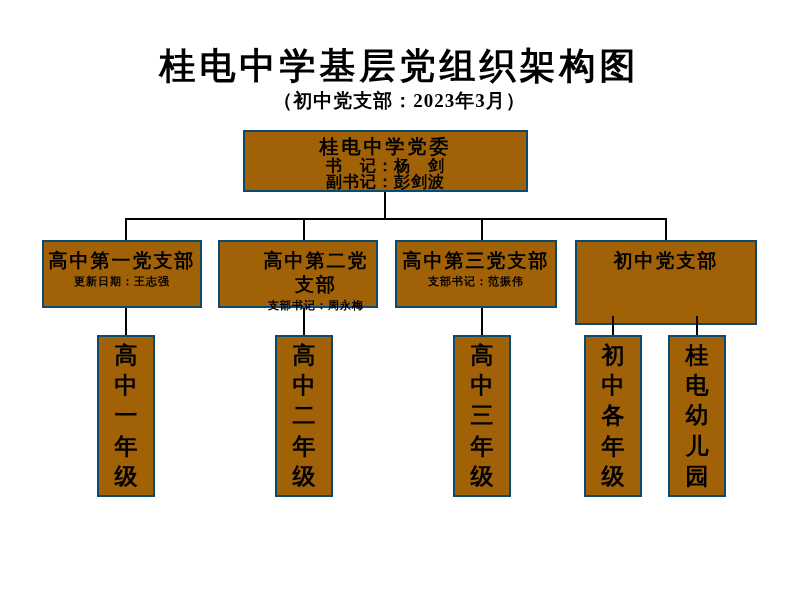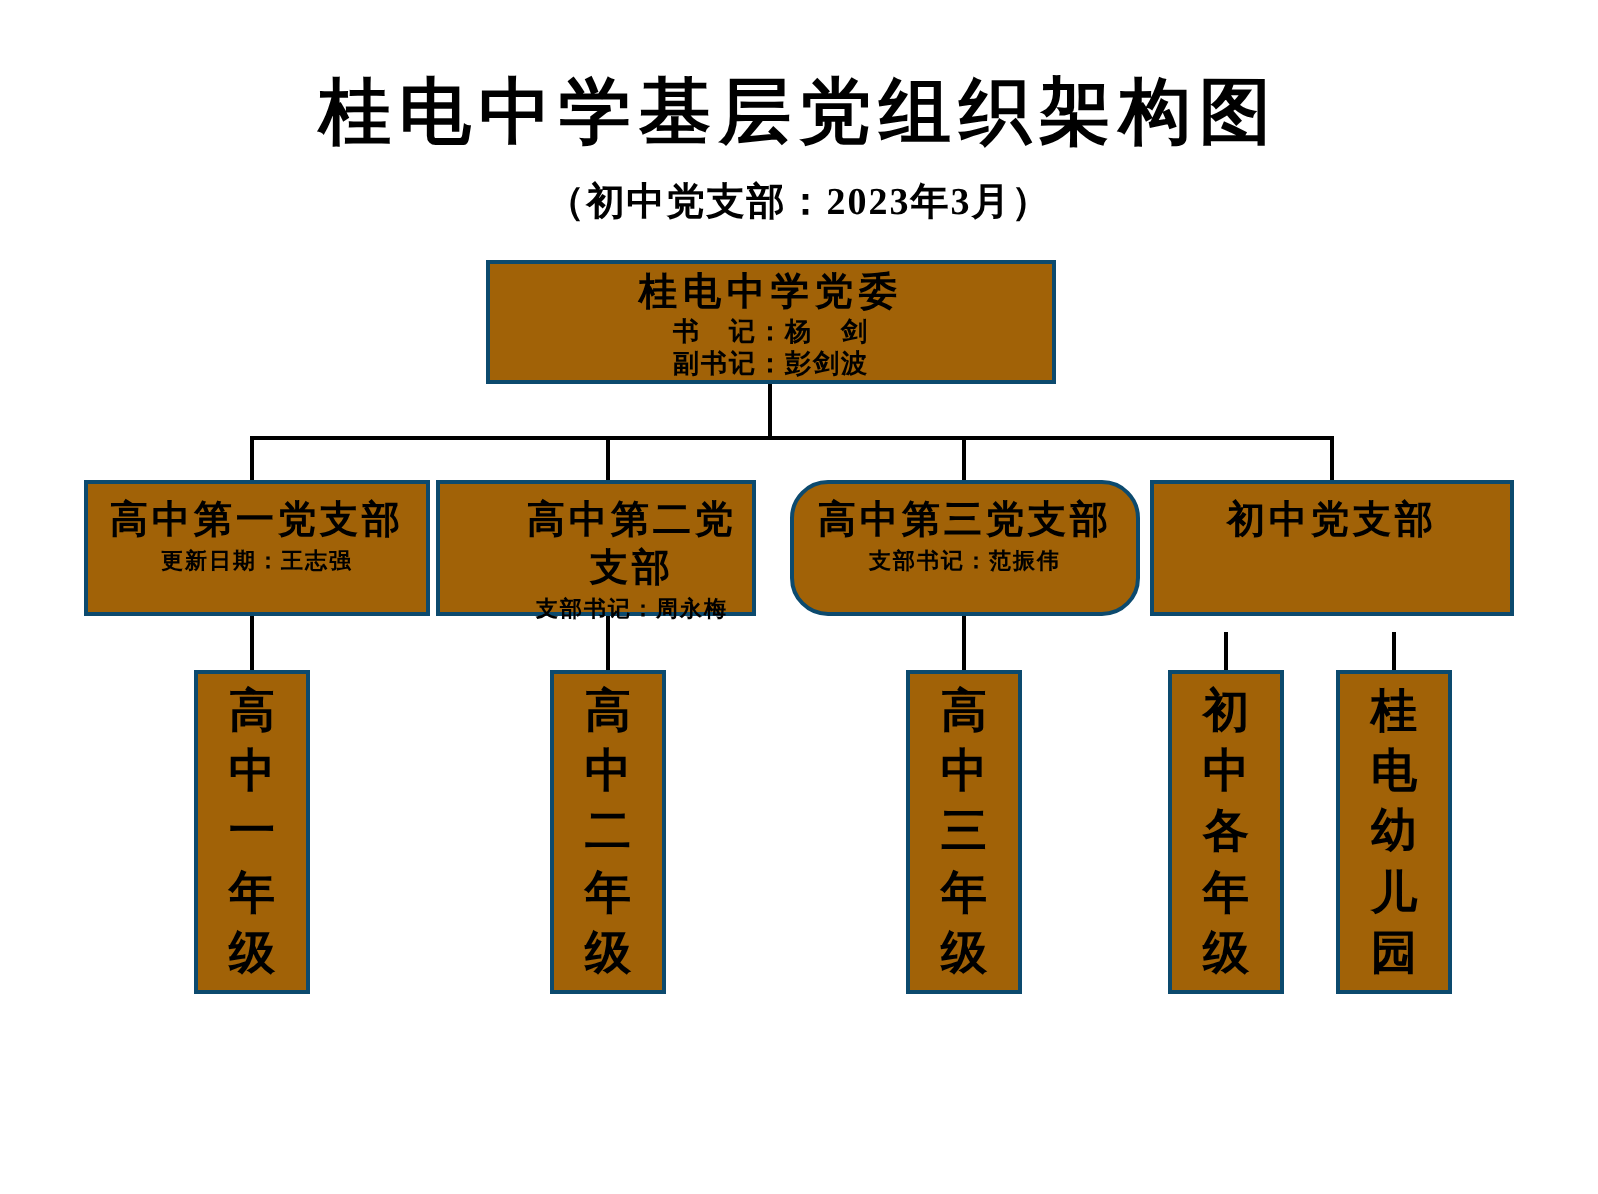--- a/index.html
+++ b/index.html
@@ -11,21 +11,21 @@
     position: relative;
     width: 799px;
     height: 597px;
     background: #ffffff;
     color: #000000;
     font-family: "Liberation Serif", "DejaVu Serif", serif;
     overflow: hidden;
   }
   .title {
     position: absolute;
-    top: 32px;
+    top: 42px;
     left: 0;
     width: 100%;
     text-align: center;
     font-size: 36px;
     font-weight: bold;
     letter-spacing: 4px;
   }
   .subtitle {
     position: absolute;
     top: 88px;
@@ -54,33 +54,33 @@
     font-size: 19px;
     font-weight: bold;
     letter-spacing: 3px;
     line-height: 22px;
   }
   .roster {
     display: inline-block;
     text-align: left;
   }
   .roster-line {
-    font-size: 13px;
+    font-size: 16px;
     font-weight: bold;
     line-height: 16px;
     letter-spacing: 1px;
     white-space: pre;
   }
   .branch-box {
     top: 240px;
     height: 68px;
     padding-top: 7px;
   }
   .branch-box.tall {
-    height: 68px;
+    height: 85px;
   }
   .branch-name {
     font-size: 19px;
     font-weight: bold;
     letter-spacing: 2px;
     line-height: 24px;
   }
   .branch-line {
     font-size: 11px;
     font-weight: bold;
@@ -125,29 +125,29 @@
     </div>
   </div>
 
   <div class="line vline" style="left:384px; top:192px; height:26px;"></div>
   <div class="line hline" style="left:126px; top:218px; width:541px;"></div>
   <div class="line vline" style="left:125px; top:218px; height:22px;"></div>
   <div class="line vline" style="left:303px; top:218px; height:22px;"></div>
   <div class="line vline" style="left:481px; top:218px; height:22px;"></div>
   <div class="line vline" style="left:665px; top:218px; height:22px;"></div>
 
-  <div class="box branch-box" style="left:42px; width:173px;">
+  <div class="box branch-box" style="left:42px; width:160px;">
     <div class="branch-name">高中第一党支部</div>
     <div class="branch-line">更新日期：王志强</div>
   </div>
   <div class="box branch-box" style="left:218px; width:160px;padding-left:36px;">
     <div class="branch-name">高中第二党支部</div>
     <div class="branch-line">支部书记：周永梅</div>
   </div>
-  <div class="box branch-box" style="left:395px; width:175px;border-radius:19px;">
+  <div class="box branch-box" style="left:395px; width:162px;">
     <div class="branch-name">高中第三党支部</div>
     <div class="branch-line">支部书记：范振伟</div>
   </div>
   <div class="box branch-box tall" style="left:575px; width:182px;">
     <div class="branch-name">初中党支部</div>
   </div>
 
   <div class="line vline" style="left:125px; top:308px; height:27px;"></div>
   <div class="line vline" style="left:303px; top:308px; height:27px;"></div>
   <div class="line vline" style="left:481px; top:308px; height:27px;"></div>

